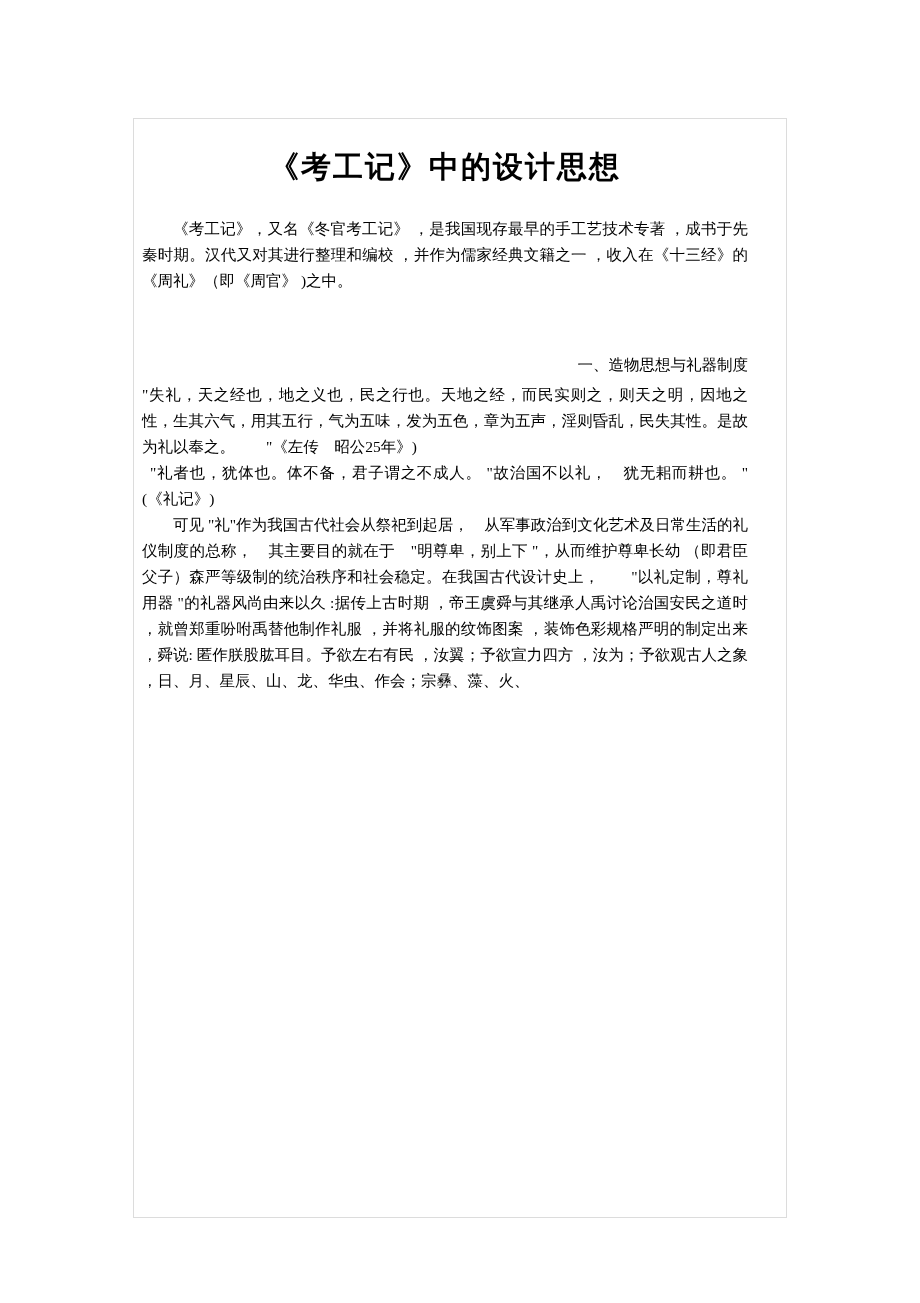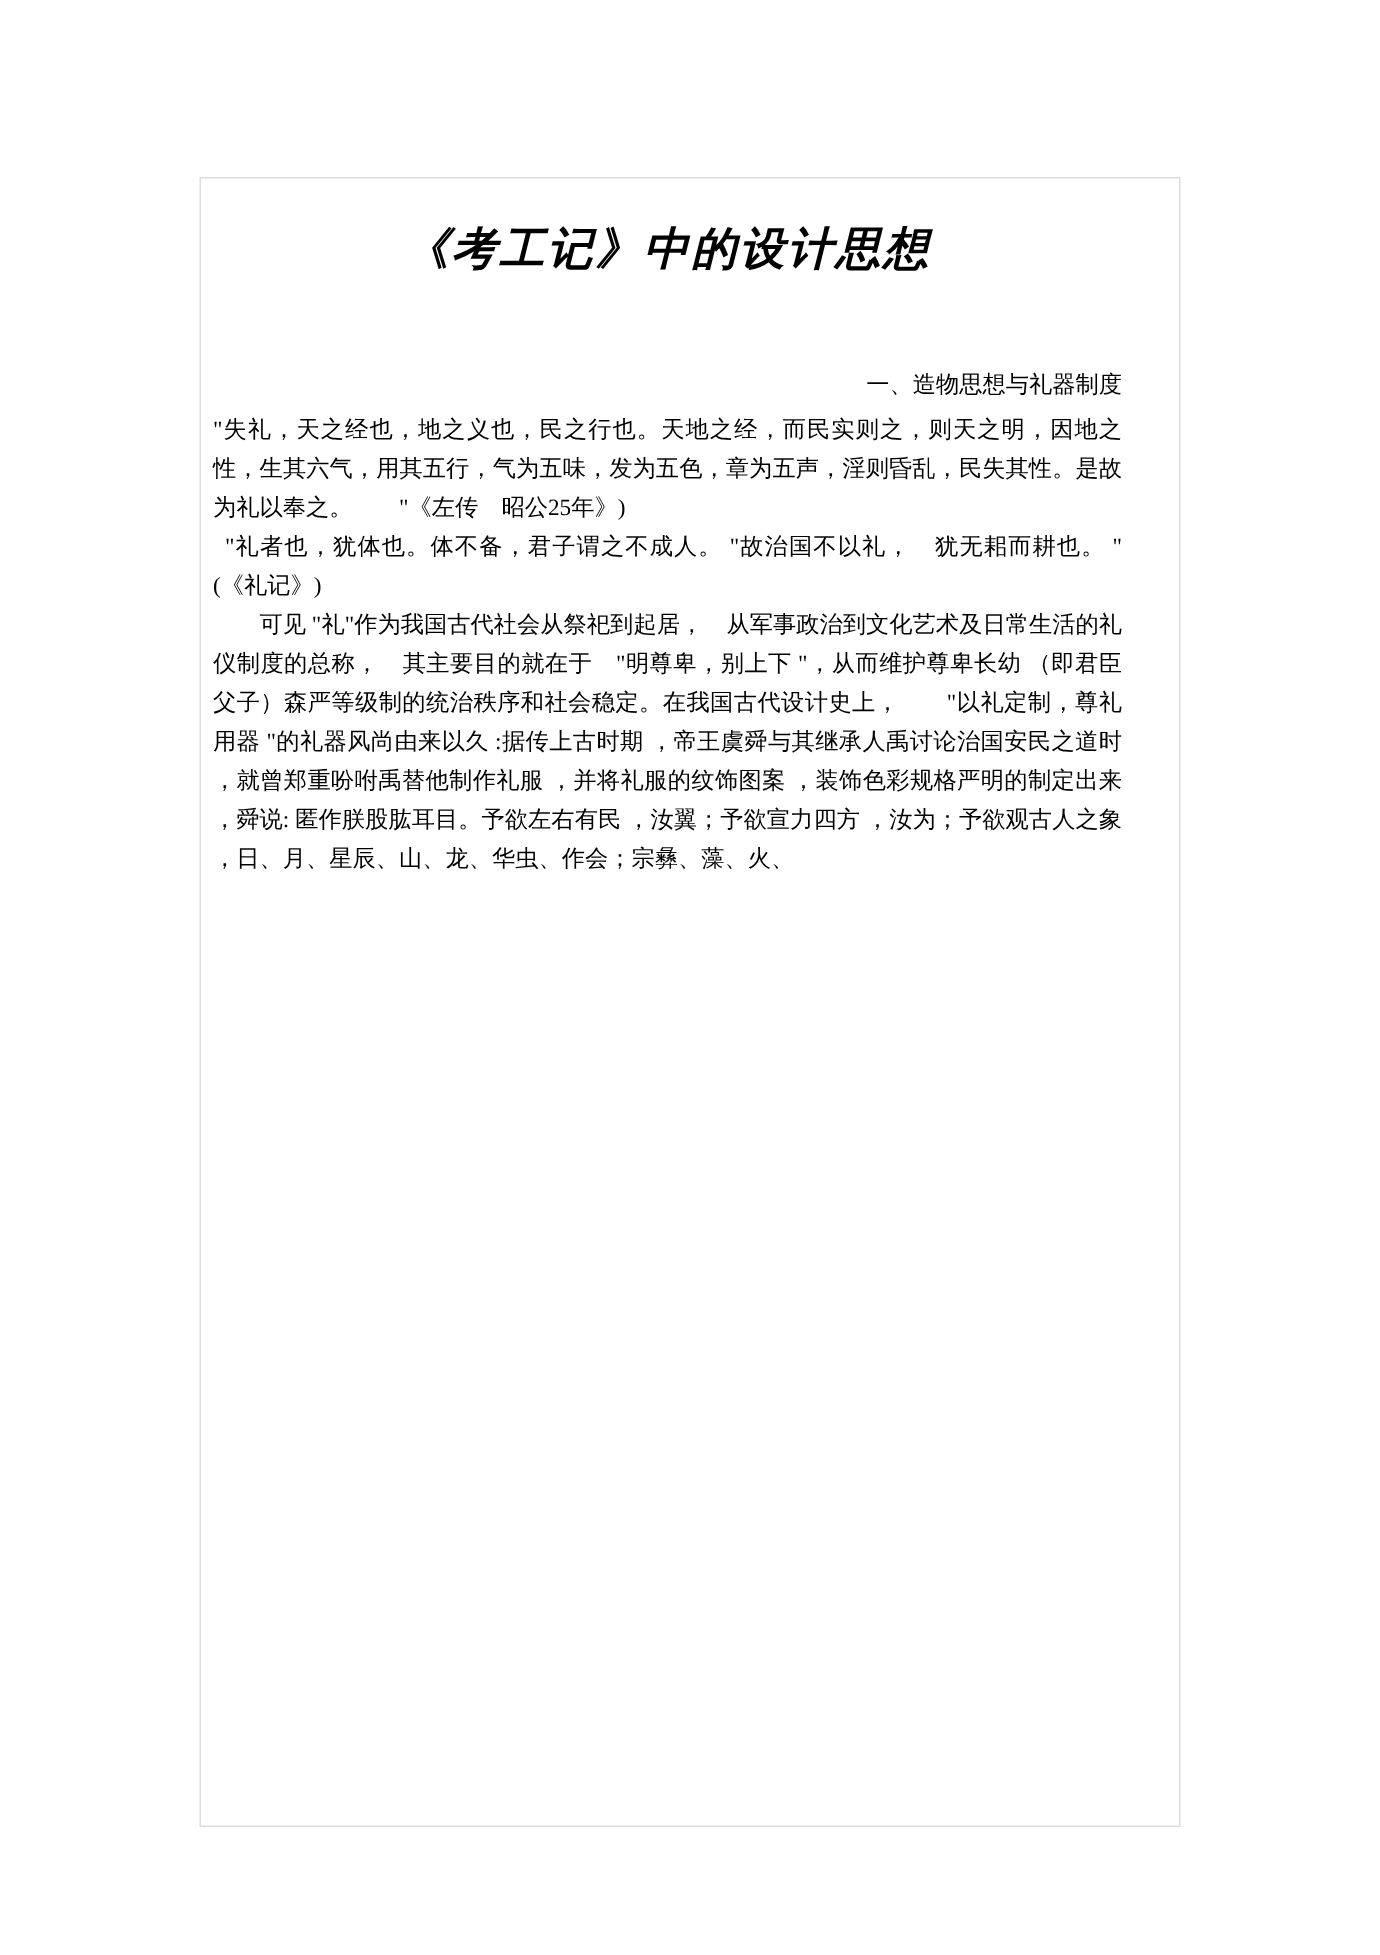--- a/index.html
+++ b/index.html
@@ -25,21 +25,20 @@
     padding: 20px 38px 60px 8px;
     color: #000000;
   }
   .doc-title {
     font-size: 30px;
     font-weight: bold;
     text-align: center;
     letter-spacing: 2px;
     margin: 8px 0 30px 0;
     line-height: 1.3;
-    font-style: italic;
   }
   .para {
     font-size: 15.5px;
     line-height: 26px;
     text-align: justify;
     margin: 0;
     word-break: break-all;
   }
   .indent-2 { text-indent: 31px; }
   .indent-3 { text-indent: 44px; }
@@ -60,20 +59,21 @@
 </head>
 <body>
 
 <div class="canvas">
   <div class="page">
 
     <h1 class="doc-title">《考工记》中的设计思想</h1>
 
 
 
+    <p class="para indent-2">《考工记》，又名《冬官考工记》 ，是我国现存最早的手工艺技术专著 ，成书于先秦时期。汉代又对其进行整理和编校 ，并作为儒家经典文籍之一 ，收入在《十三经》的《周礼》（即《周官》 )之中。</p>
 
 
     <h2 class="section-heading">一、造物思想与礼器制度</h2>
 
 
     <p class="para no-indent">"失礼，天之经也，地之义也，民之行也。天地之经，而民实则之，则天之明，因地之性，生其六气，用其五行，气为五味，发为五色，章为五声，淫则昏乱，民失其性。是故为礼以奉之。　　"《左传　昭公25年》)</p>
 
     <p class="para small-indent">"礼者也，犹体也。体不备，君子谓之不成人。 "故治国不以礼，　犹无耜而耕也。 "(《礼记》)</p>
 
     <p class="para indent-2">可见 "礼"作为我国古代社会从祭祀到起居，　从军事政治到文化艺术及日常生活的礼仪制度的总称，　其主要目的就在于　"明尊卑，别上下 "，从而维护尊卑长幼 （即君臣父子）森严等级制的统治秩序和社会稳定。在我国古代设计史上，　　"以礼定制，尊礼用器 "的礼器风尚由来以久 :据传上古时期 ，帝王虞舜与其继承人禹讨论治国安民之道时 ，就曾郑重吩咐禹替他制作礼服 ，并将礼服的纹饰图案 ，装饰色彩规格严明的制定出来 ，舜说: 匿作朕股肱耳目。予欲左右有民 ，汝翼；予欲宣力四方 ，汝为；予欲观古人之象 ，日、月、星辰、山、龙、华虫、作会；宗彝、藻、火、</p>

